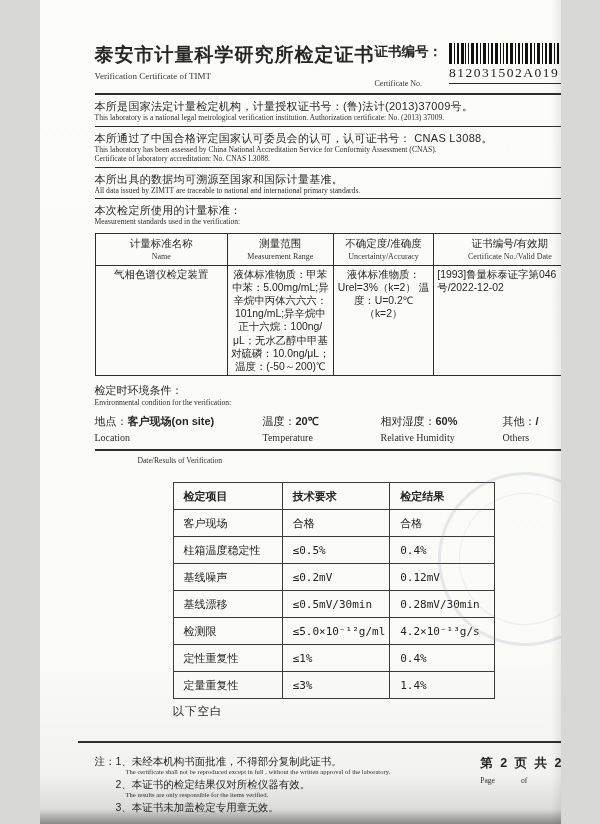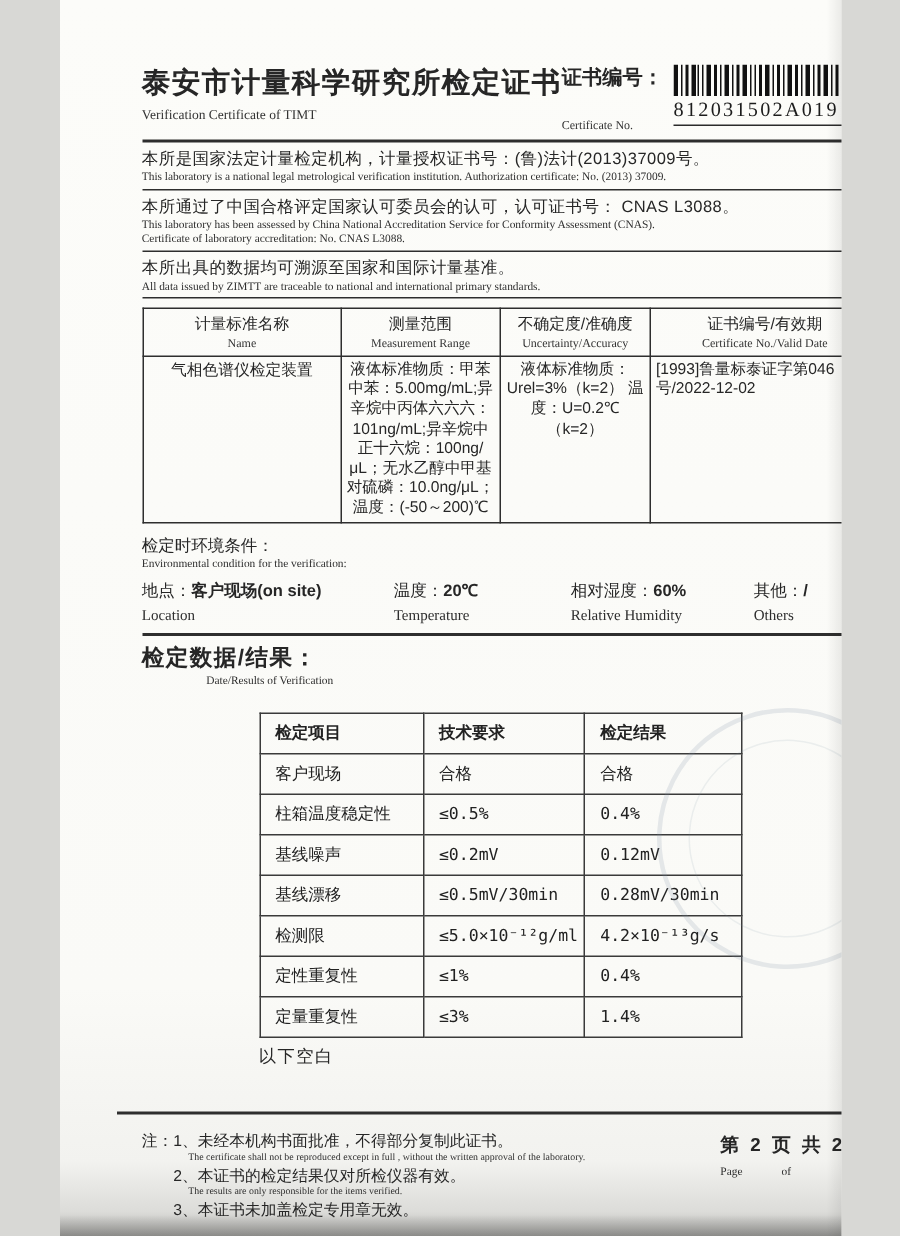--- a/index.html
+++ b/index.html
@@ -173,20 +173,24 @@
       <div class="stmt-en">Certificate of laboratory accreditation: No. CNAS L3088.</div>
     </div>
     <hr class="hr1">
 
     <div class="stmt">
       <div class="stmt-cn">本所出具的数据均可溯源至国家和国际计量基准。</div>
       <div class="stmt-en">All data issued by ZIMTT are traceable to national and international primary standards.</div>
     </div>
     <hr class="hr1">
 
+    <div class="stmt">
+      <div class="stmt-cn">本次检定所使用的计量标准：</div>
+      <div class="stmt-en">Measurement standards used in the verification:</div>
+    </div>
 
     <table class="std-table">
       <colgroup>
           <col style="width:27%">
           <col style="width:21.5%">
           <col style="width:20.5%">
           <col style="width:31%">
         </colgroup>
       <tbody>
           <tr>
@@ -235,21 +239,20 @@
       </div>
       <div class="env-item">
         <span class="env-label">其他：</span><span class="env-value">/</span>
         <div class="env-en">Others</div>
       </div>
     </div>
 
     <hr class="hr2">
 
     <div class="res-head">
-      <div class="res-head-cn">检定数据/结果：</div>
       <div class="res-head-en">Date/Results of Verification</div>
     </div>
 
     <table class="res-table">
       <colgroup>
           <col style="width:34%">
           <col style="width:33.5%">
           <col style="width:32.5%">
         </colgroup>
       <tbody>

